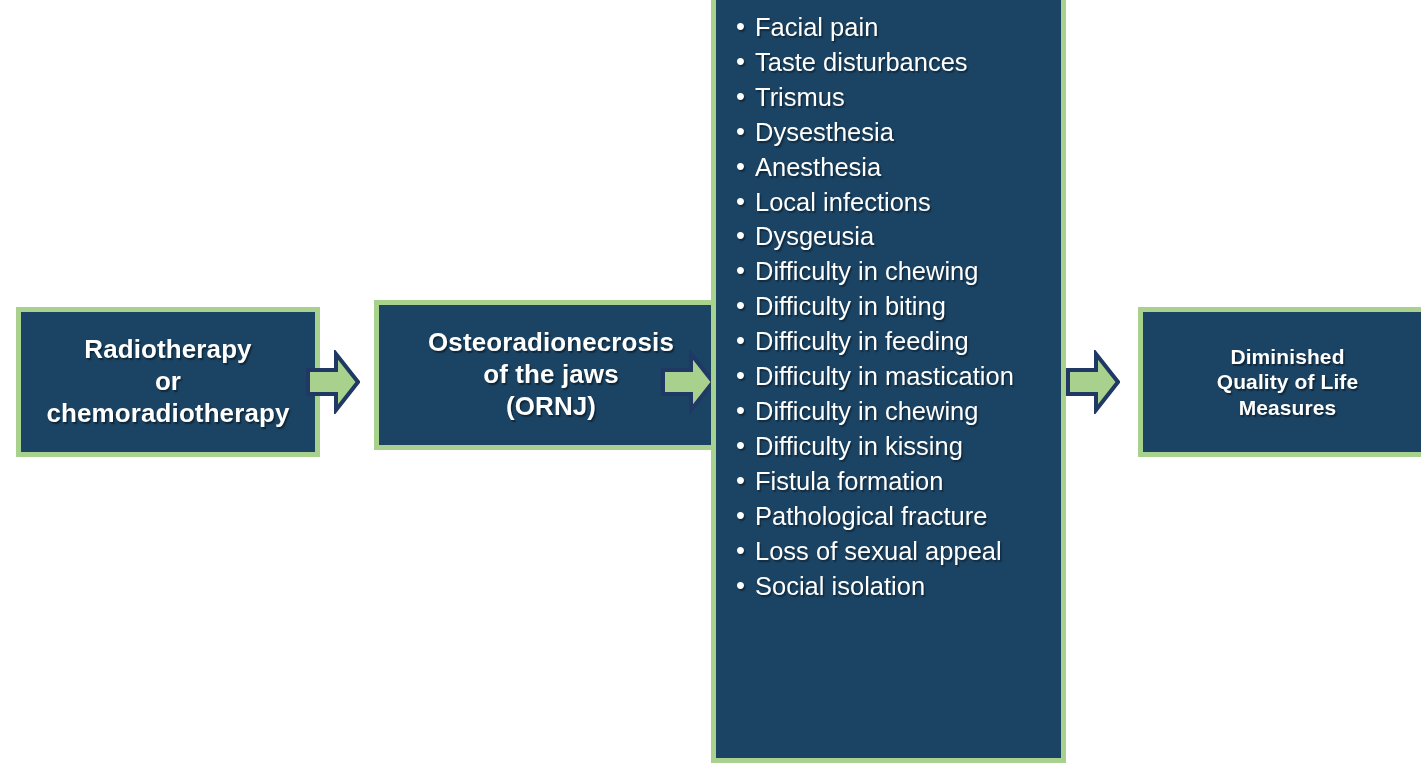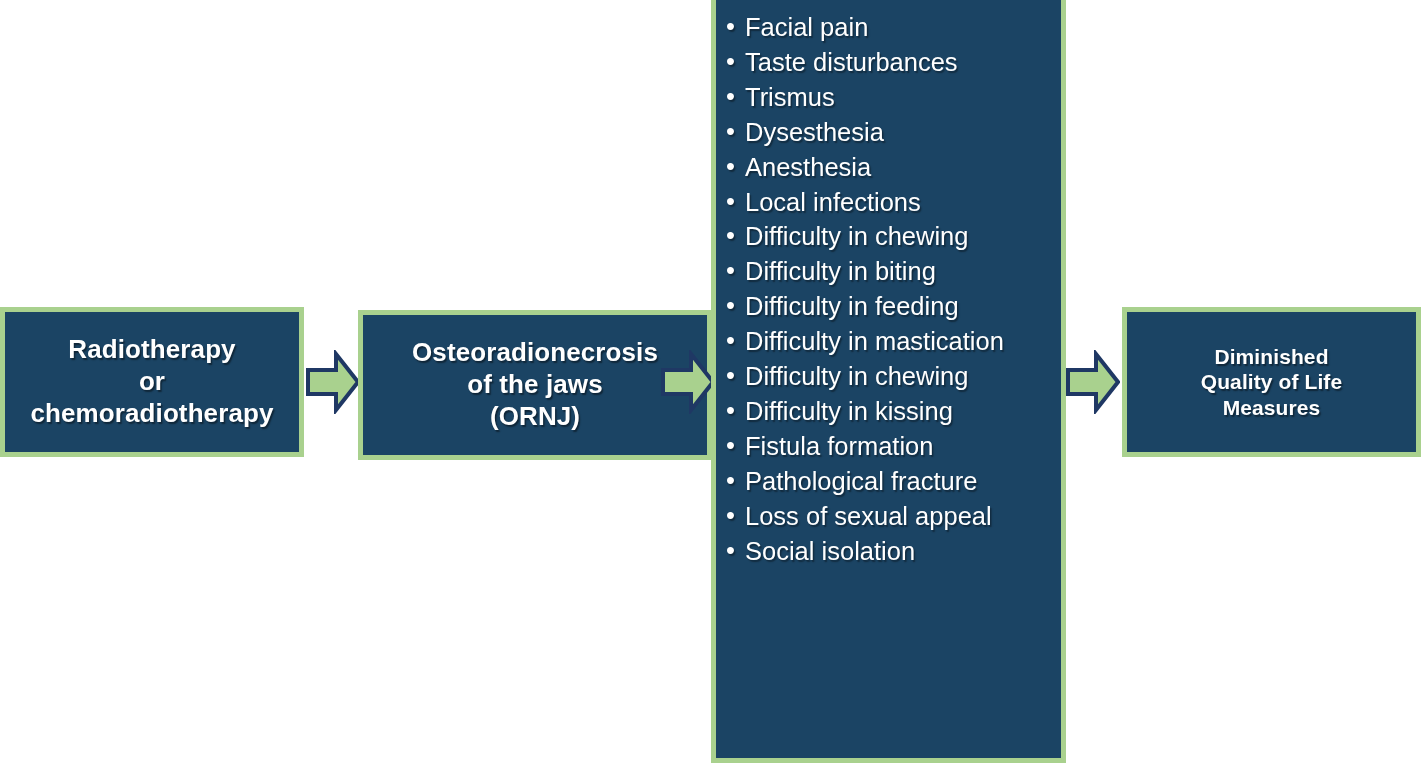--- a/index.html
+++ b/index.html
@@ -20,36 +20,37 @@
 
   
   .node {
     position: absolute;
     box-sizing: border-box;
     background: #1b4464;
     border: 5px solid #a9d18e;
     display: flex;
     align-items: center;
     justify-content: center;
+    margin-left: 16px;
   }
   .node-label {
     color: #ffffff;
     font-weight: bold;
     text-align: center;
     line-height: 1.22;
     letter-spacing: 0.1px;
     text-shadow: 1.5px 1.5px 1.5px rgba(0,0,0,0.45);
     white-space: pre-line;
   }
 
   
   #node-radiotherapy        { left: 0px;    top: 307px; width: 304px; height: 150px; }
   #node-radiotherapy .node-label { font-size: 26px; }
 
-  #node-ornj                { left: 358px;  top: 310px; width: 354px; height: 150px; }
+  #node-ornj                { left: 358px;  top: 300px; width: 354px; height: 150px; }
   #node-ornj .node-label    { font-size: 26px; }
 
   #node-qol                 { left: 1122px; top: 307px; width: 299px; height: 150px; }
   #node-qol .node-label     { font-size: 21px; }
 
   
   #node-symptoms {
     position: absolute;
     left: 711px;
     top: 0px;
@@ -57,21 +58,21 @@
     height: 763px;
     box-sizing: border-box;
     background: #1b4464;
     border: 5px solid #a9d18e;
     border-top: 0;
     display: block;
   }
   #symptom-list {
     list-style: none;
     margin: 0;
-    padding: 10px 0 0 10px;
+    padding: 10px 0 0 20px;
   }
   #symptom-list li {
     color: #ffffff;
     font-size: 25.5px;
     line-height: 34.9px;
     white-space: nowrap;
     text-shadow: 1.5px 1.5px 1.5px rgba(0,0,0,0.40);
     position: relative;
     padding-left: 19px;
   }
@@ -124,20 +125,21 @@
   </div>
 
   <div id="node-symptoms">
     <ul id="symptom-list">
       <li>Facial pain</li>
       <li>Taste disturbances</li>
       <li>Trismus</li>
       <li>Dysesthesia</li>
       <li>Anesthesia</li>
       <li>Local infections</li>
+      <li>Dysgeusia</li>
       <li>Difficulty in chewing</li>
       <li>Difficulty in biting</li>
       <li>Difficulty in feeding</li>
       <li>Difficulty in mastication</li>
       <li>Difficulty in chewing</li>
       <li>Difficulty in kissing</li>
       <li>Fistula formation</li>
       <li>Pathological fracture</li>
       <li>Loss of sexual appeal</li>
       <li>Social isolation</li>

